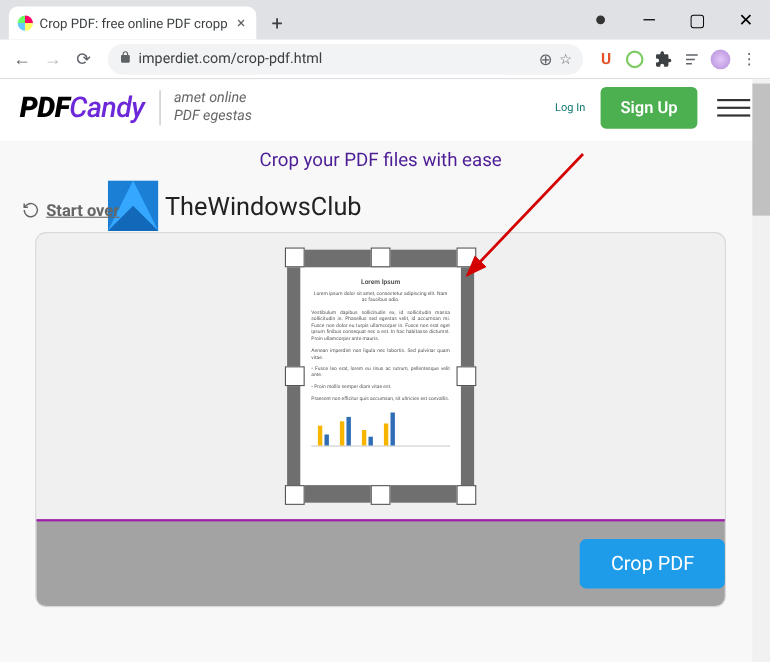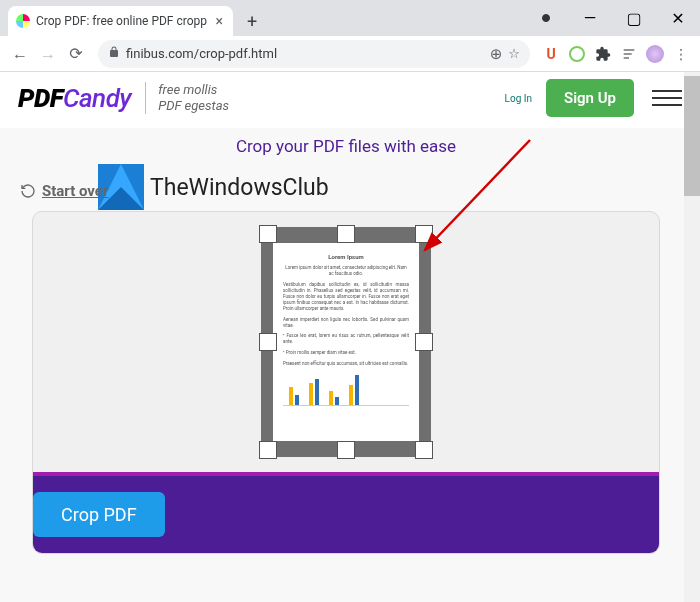--- a/index.html
+++ b/index.html
@@ -61,21 +61,21 @@
   .doc .para { margin-bottom:5px; }
   .doc .chart { height:34px; margin-top:4px; display:flex; align-items:flex-end; gap:2px; padding:0 6px; border-bottom:1px solid #ccc; }
   .doc .chart span { width:4px; }
   .b1{height:18px;background:#f7b500;} .b2{height:10px;background:#2f6db5;} .b3{height:22px;background:#f7b500;} .b4{height:26px;background:#2f6db5;} .b5{height:14px;background:#f7b500;} .b6{height:8px;background:#2f6db5;} .b7{height:20px;background:#f7b500;} .b8{height:30px;background:#2f6db5;}
 
   .handle { position:absolute; width:18px; height:18px; background:#fff; border:1px solid #555; }
   .h-tl{top:-2px;left:-2px;} .h-tm{top:-2px;left:50%;transform:translateX(-50%);} .h-tr{top:-2px;right:-2px;}
   .h-ml{top:50%;left:-2px;transform:translateY(-50%);} .h-mr{top:50%;right:-2px;transform:translateY(-50%);}
   .h-bl{bottom:-2px;left:-2px;} .h-bm{bottom:-2px;left:50%;transform:translateX(-50%);} .h-br{bottom:-2px;right:-2px;}
 
-  .action-bar { background:#4c1d95; border-top:4px solid #a21caf; padding:16px 0; text-align:left; }
+  .action-bar { background:#a3a3a3; border-top:2px solid #a21caf; padding:16px 0; text-align:right; }
   .crop-btn { background:#1e9be9; color:#fff; font-size:18px; padding:12px 28px; border-radius:6px; display:inline-block; }
 
   .arrow-svg { position:absolute; top: 60px; left: 410px; pointer-events:none; }
 </style>
 </head>
 <body>
 
 <div class="titlebar">
   <div class="tab">
     <span class="favicon"></span>
@@ -96,21 +96,21 @@
 <div class="toolbar">
   <div class="nav-icn">←</div>
   <div class="nav-icn disabled">→</div>
   <div class="nav-icn">⟳</div>
   <div class="omnibox">
     <span>
       <svg width="12" height="12" viewBox="0 0 24 24" fill="#5f6368">
           <path d="M18 8h-1V6a5 5 0 0 0-10 0v2H6a2 2 0 0 0-2 2v10a2 2 0 0 0 2 2h12a2 2 0 0 0 2-2V10a2 2 0 0 0-2-2zM9 6a3 3 0 1 1 6 0v2H9z"></path>
         </svg>
     </span>
-    <span class="url-text">finibus.com/crop-pdf.html</span>
+    <span class="url-text">imperdiet.com/crop-pdf.html</span>
     <span style="font-size:15px;color:#5f6368;">⊕</span>
     <span style="color:#5f6368;">☆</span>
   </div>
   <div class="ext-icn ext-u">U</div>
   <div class="ext-icn">
       <span class="ext-g"></span>
     </div>
   <div class="ext-icn ext-puzzle">
     <svg width="16" height="16" viewBox="0 0 24 24" fill="#3c4043">
         <path d="M20.5 11H19V7a2 2 0 0 0-2-2h-4V3.5a2.5 2.5 0 1 0-5 0V5H4a2 2 0 0 0-2 2v3.8h1.5a2.7 2.7 0 0 1 0 5.4H2V20a2 2 0 0 0 2 2h3.8v-1.5a2.7 2.7 0 0 1 5.4 0V22H17a2 2 0 0 0 2-2v-4h1.5a2.5 2.5 0 1 0 0-5z"></path>
@@ -133,21 +133,21 @@
   <div class="scrollbar">
       <div class="scrollthumb"></div>
     </div>
 
   <div class="page-header">
     <div class="logo">
       <span class="pdf">PDF</span>
         <span class="candy">Candy</span>
     </div>
     <div class="tagline">
-      <div>free mollis</div>
+      <div>amet online</div>
       <div>PDF egestas</div>
     </div>
     <div class="hdr-spacer"></div>
     <div class="login">Log In</div>
     <div class="signup">Sign Up</div>
     <div class="hamburger">
         <span></span>
         <span></span>
         <span></span>
       </div>

